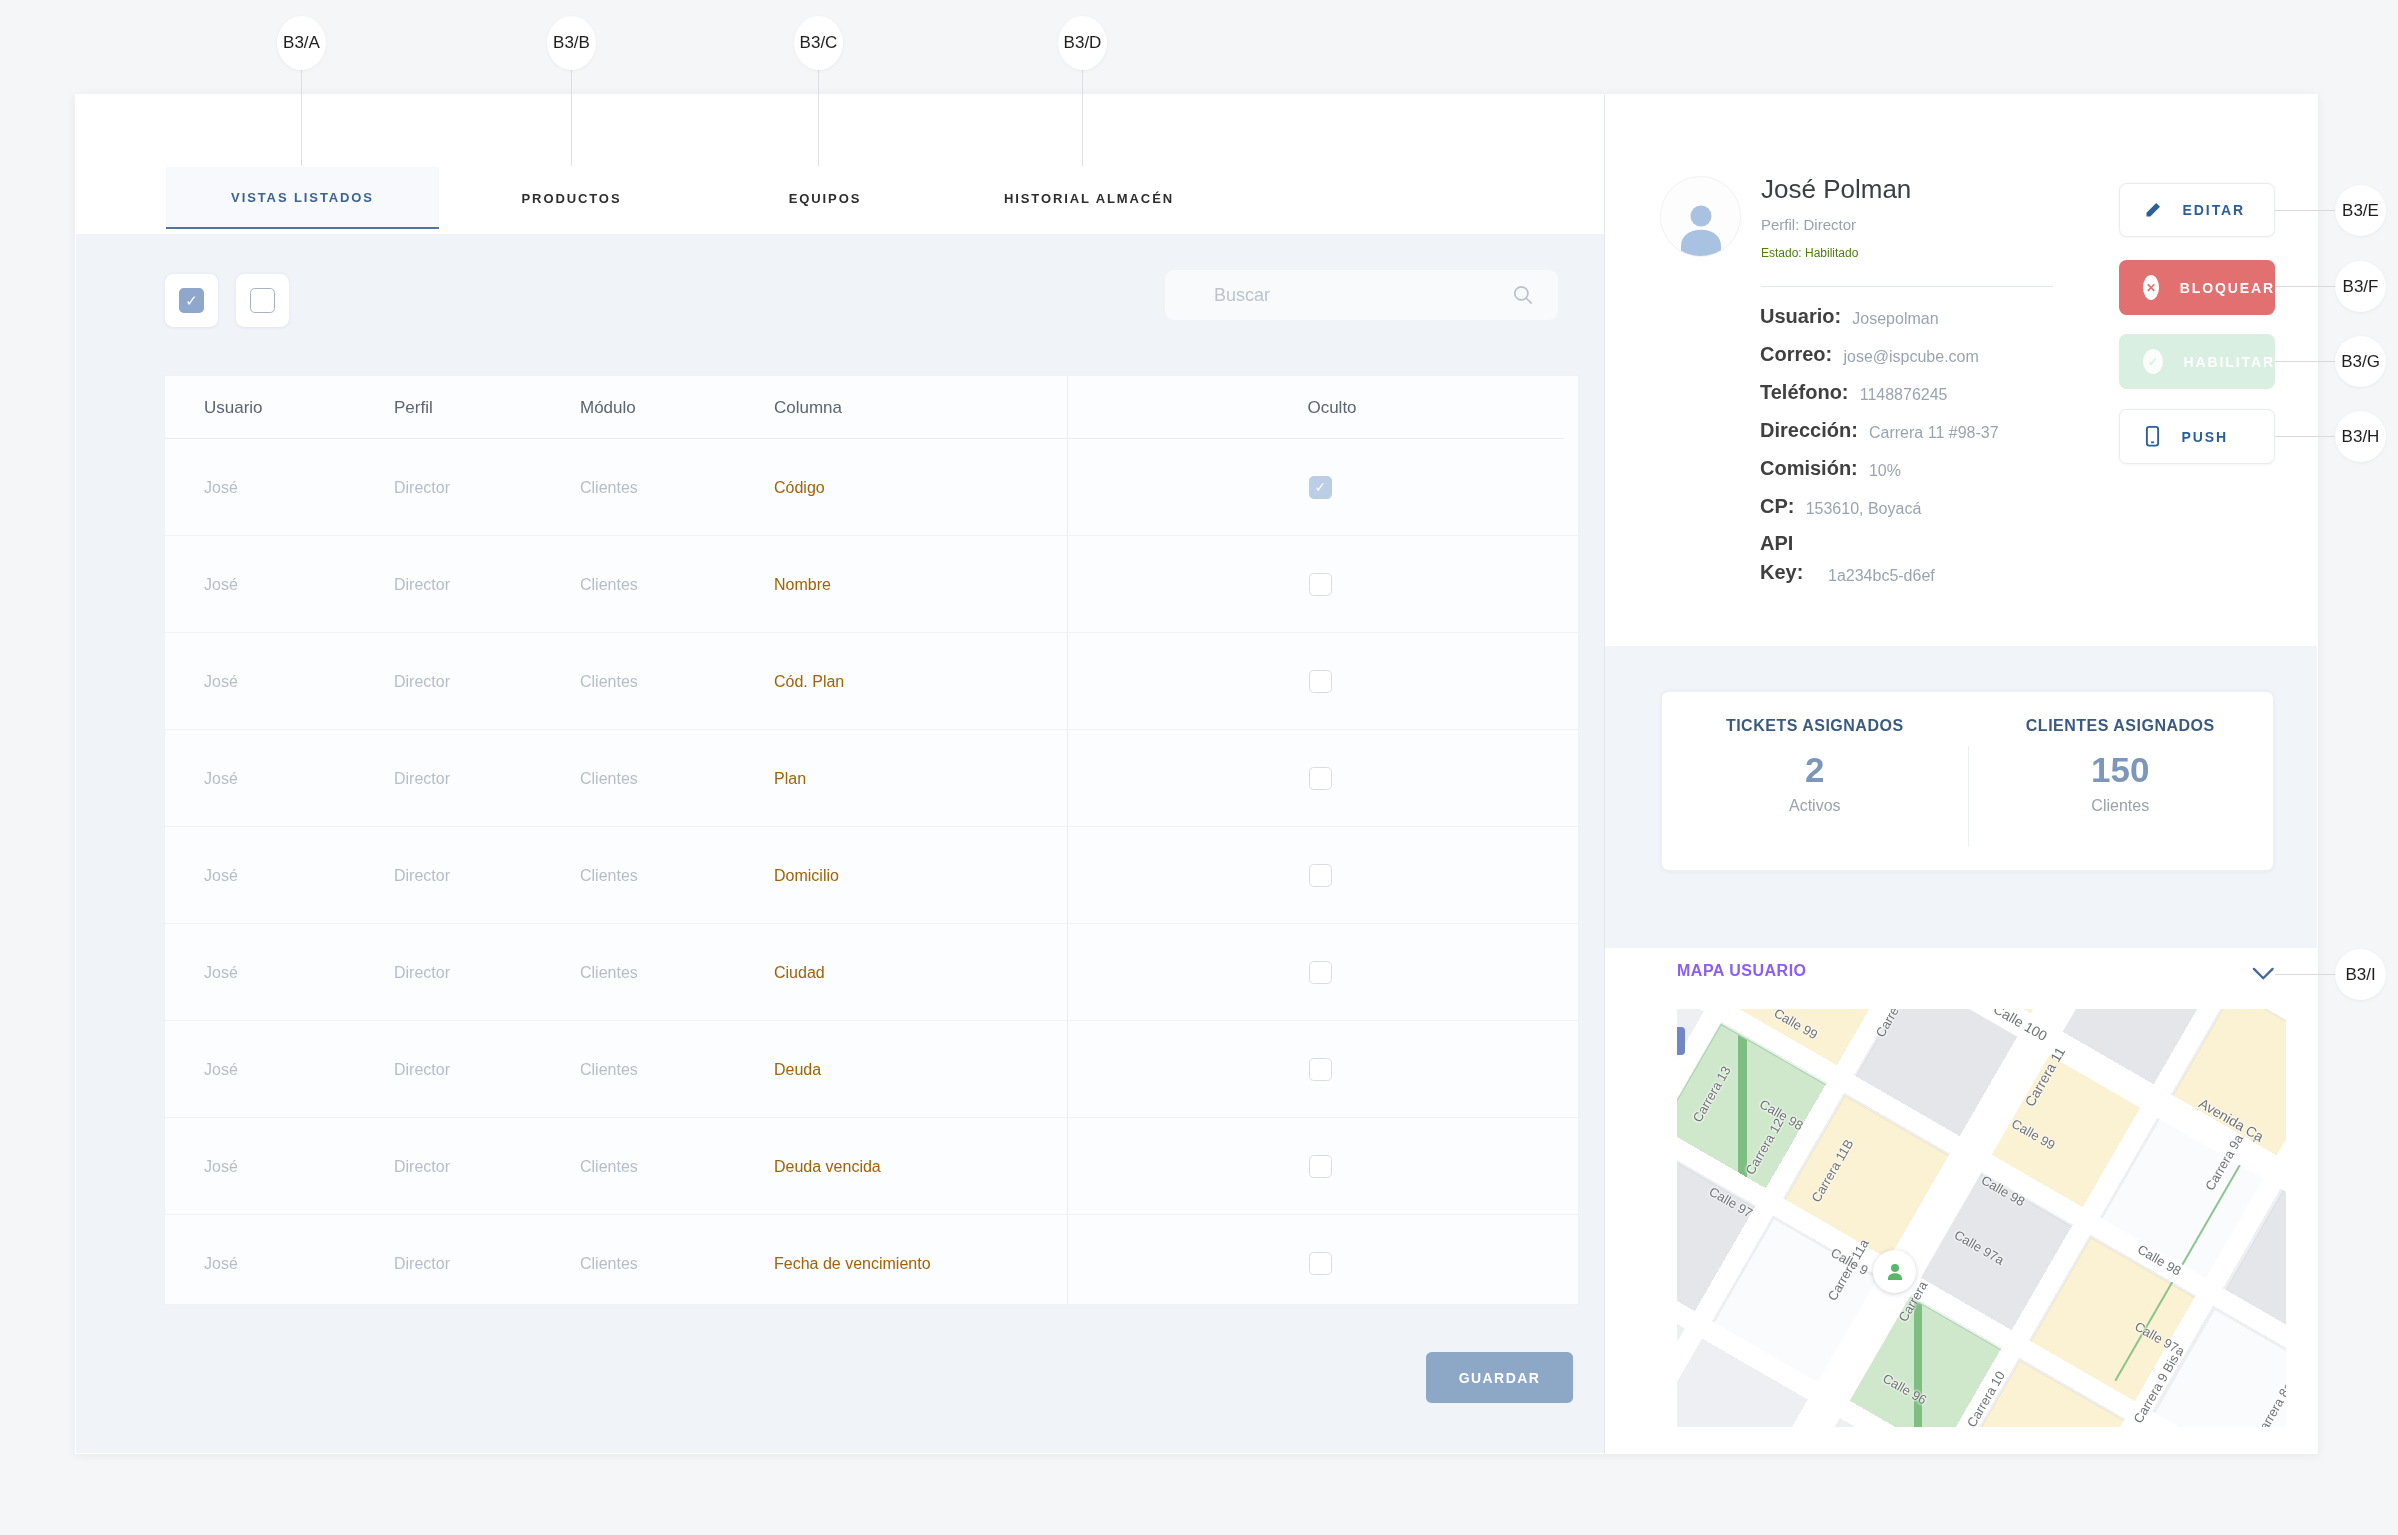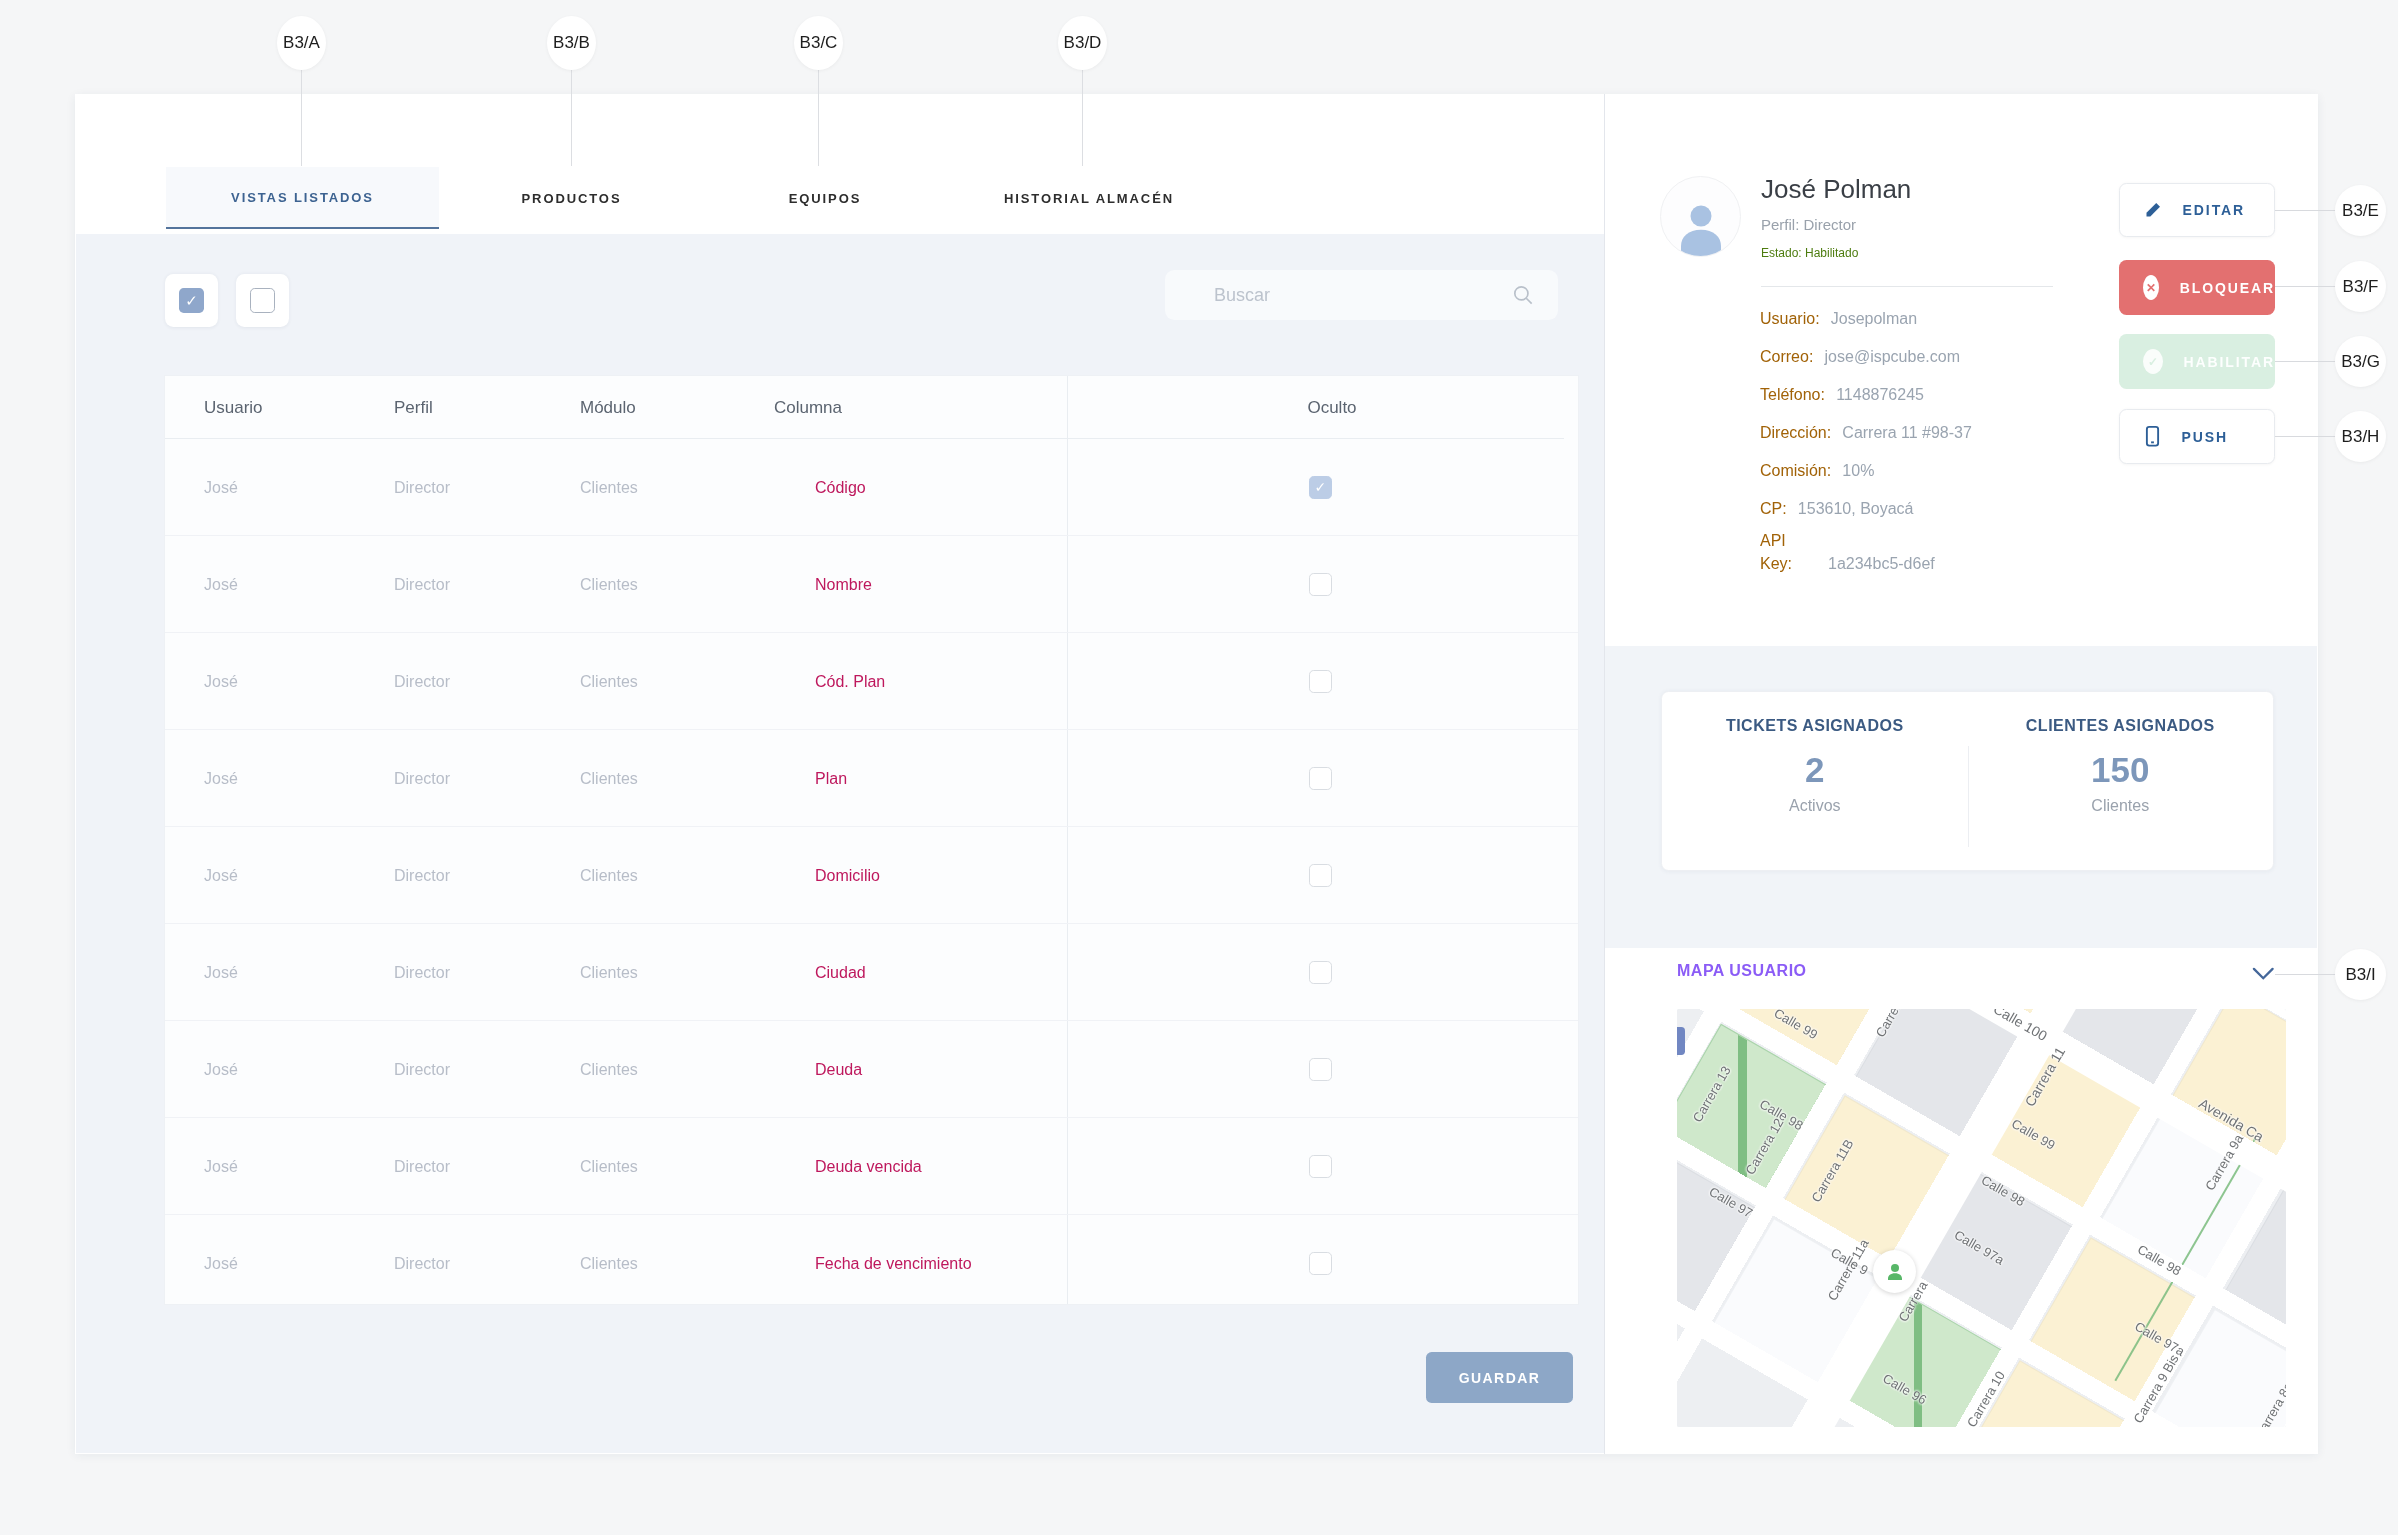--- a/index.html
+++ b/index.html
@@ -50,40 +50,40 @@
     border:0.9px solid #eef1f5;z-index:2;}
   .table .vdiv{position:absolute;left:902px;top:0;bottom:0;width:0.9px;background:#e9edf1;}
   .thead{position:absolute;left:0;top:0;right:14px;height:63px;border-bottom:0.9px solid #e9edf1;}
   .th{position:absolute;top:0;height:63px;display:flex;align-items:center;font-size:17px;color:#5b6470;}
   .c-usuario{left:39px;} .c-perfil{left:229px;} .c-modulo{left:415px;} .c-columna{left:609px;}
   .th.c-oculto{left:1106px;width:122px;justify-content:center;}
   .tbody{position:absolute;left:0;top:63px;right:0;}
   .trow{position:relative;height:97px;border-bottom:0.9px solid #f0f2f6;}
   .trow:last-child{border-bottom:none;}
   .td{position:absolute;top:0;height:97px;display:flex;align-items:center;font-size:16px;color:#b7bdc8;}
-  .td.c-columna{color:#be185d;margin-left:41px;}
+  .td.c-columna{color:#a16207;}
   .rcb{position:absolute;left:1144px;top:37px;width:22.5px;height:22.5px;border-radius:4.7px;background:#fff;
     border:0.9px solid #d9dde2;display:flex;align-items:center;justify-content:center;cursor:pointer;}
   .rcb .tick{display:none;color:#fff;font-size:14px;}
   .rcb.checked{background:#bccde6;border-color:#bccde6;}
   .rcb.checked .tick{display:block;}
 
   .save-btn{position:absolute;left:1426px;top:1352px;width:147px;height:51px;background:#8da7c7;border:none;
     border-radius:5.6px;color:#fff;font-size:14px;font-weight:700;letter-spacing:1.4px;cursor:pointer;z-index:2;}
 
   
   .avatar{position:absolute;left:1660px;top:176px;width:81px;height:81px;border-radius:50%;background:#fdfdfe;
     border:0.9px solid #f0f1f3;display:flex;align-items:flex-end;justify-content:center;overflow:hidden;}
   .p-name{position:absolute;left:1761px;top:174px;font-size:26px;color:#3a3f46;}
   .p-role{position:absolute;left:1761px;top:216px;font-size:15px;color:#99a1ab;}
   .p-status{position:absolute;left:1761px;top:246px;font-size:12px;color:#4d7c0f;}
   .p-div{position:absolute;left:1761px;top:286px;width:292px;height:0.9px;background:#e4e7ea;}
   .fields{position:absolute;left:1760px;top:301px;width:394px;}
   .frow{display:flex;align-items:flex-end;min-height:38px;padding-bottom:8.4px;}
-  .frow .lbl{font-size:16px;font-weight:400;color:#a16207;margin-right:11.2px;line-height:1.45;}
+  .frow .lbl{font-size:20px;font-weight:700;color:#404040;margin-right:11.2px;line-height:1.45;}
   .frow .val{font-size:16px;color:#9aa4b0;line-height:1.45;}
   .frow:last-of-type .lbl{width:51px;margin-right:17px;}
 
   
   .abtn{position:absolute;left:2119px;width:156px;border-radius:7.5px;display:flex;align-items:center;
     cursor:pointer;font-size:14px;font-weight:700;letter-spacing:1.9px;z-index:3;}
   .abtn .ic{margin:0 20.6px 0 24px;display:flex;align-items:center;justify-content:center;}
   .btn-editar{top:183px;height:54px;background:#fff;border:0.9px solid #e8ebef;box-shadow:0 0.9px 2.8px rgba(0,0,0,.04);color:#2d5f97;}
   .btn-bloquear{top:260px;height:55px;background:#e37070;color:#fff;}
   .btn-habilitar{top:334px;height:55px;background:#d9efe1;color:rgba(255,255,255,.95);}

